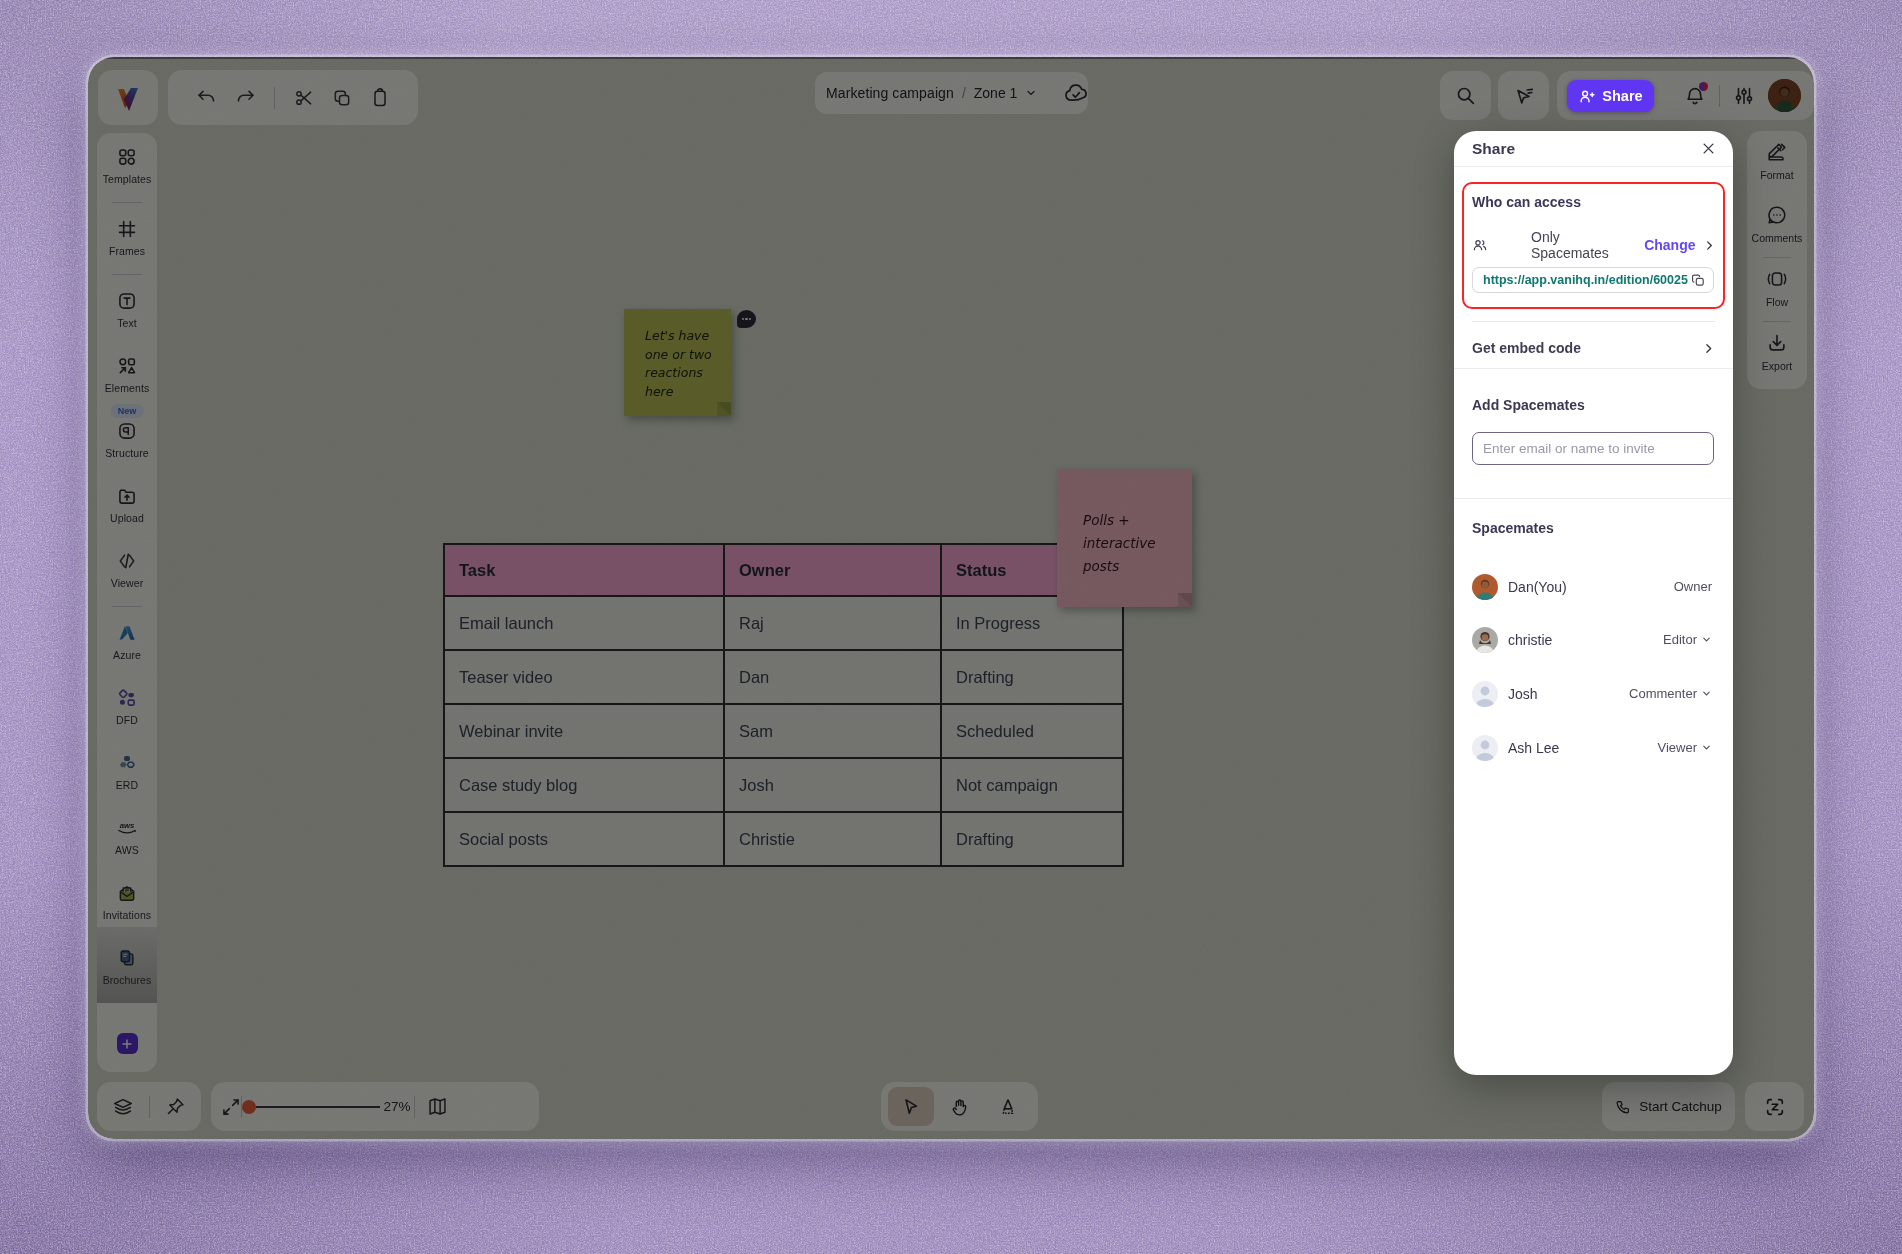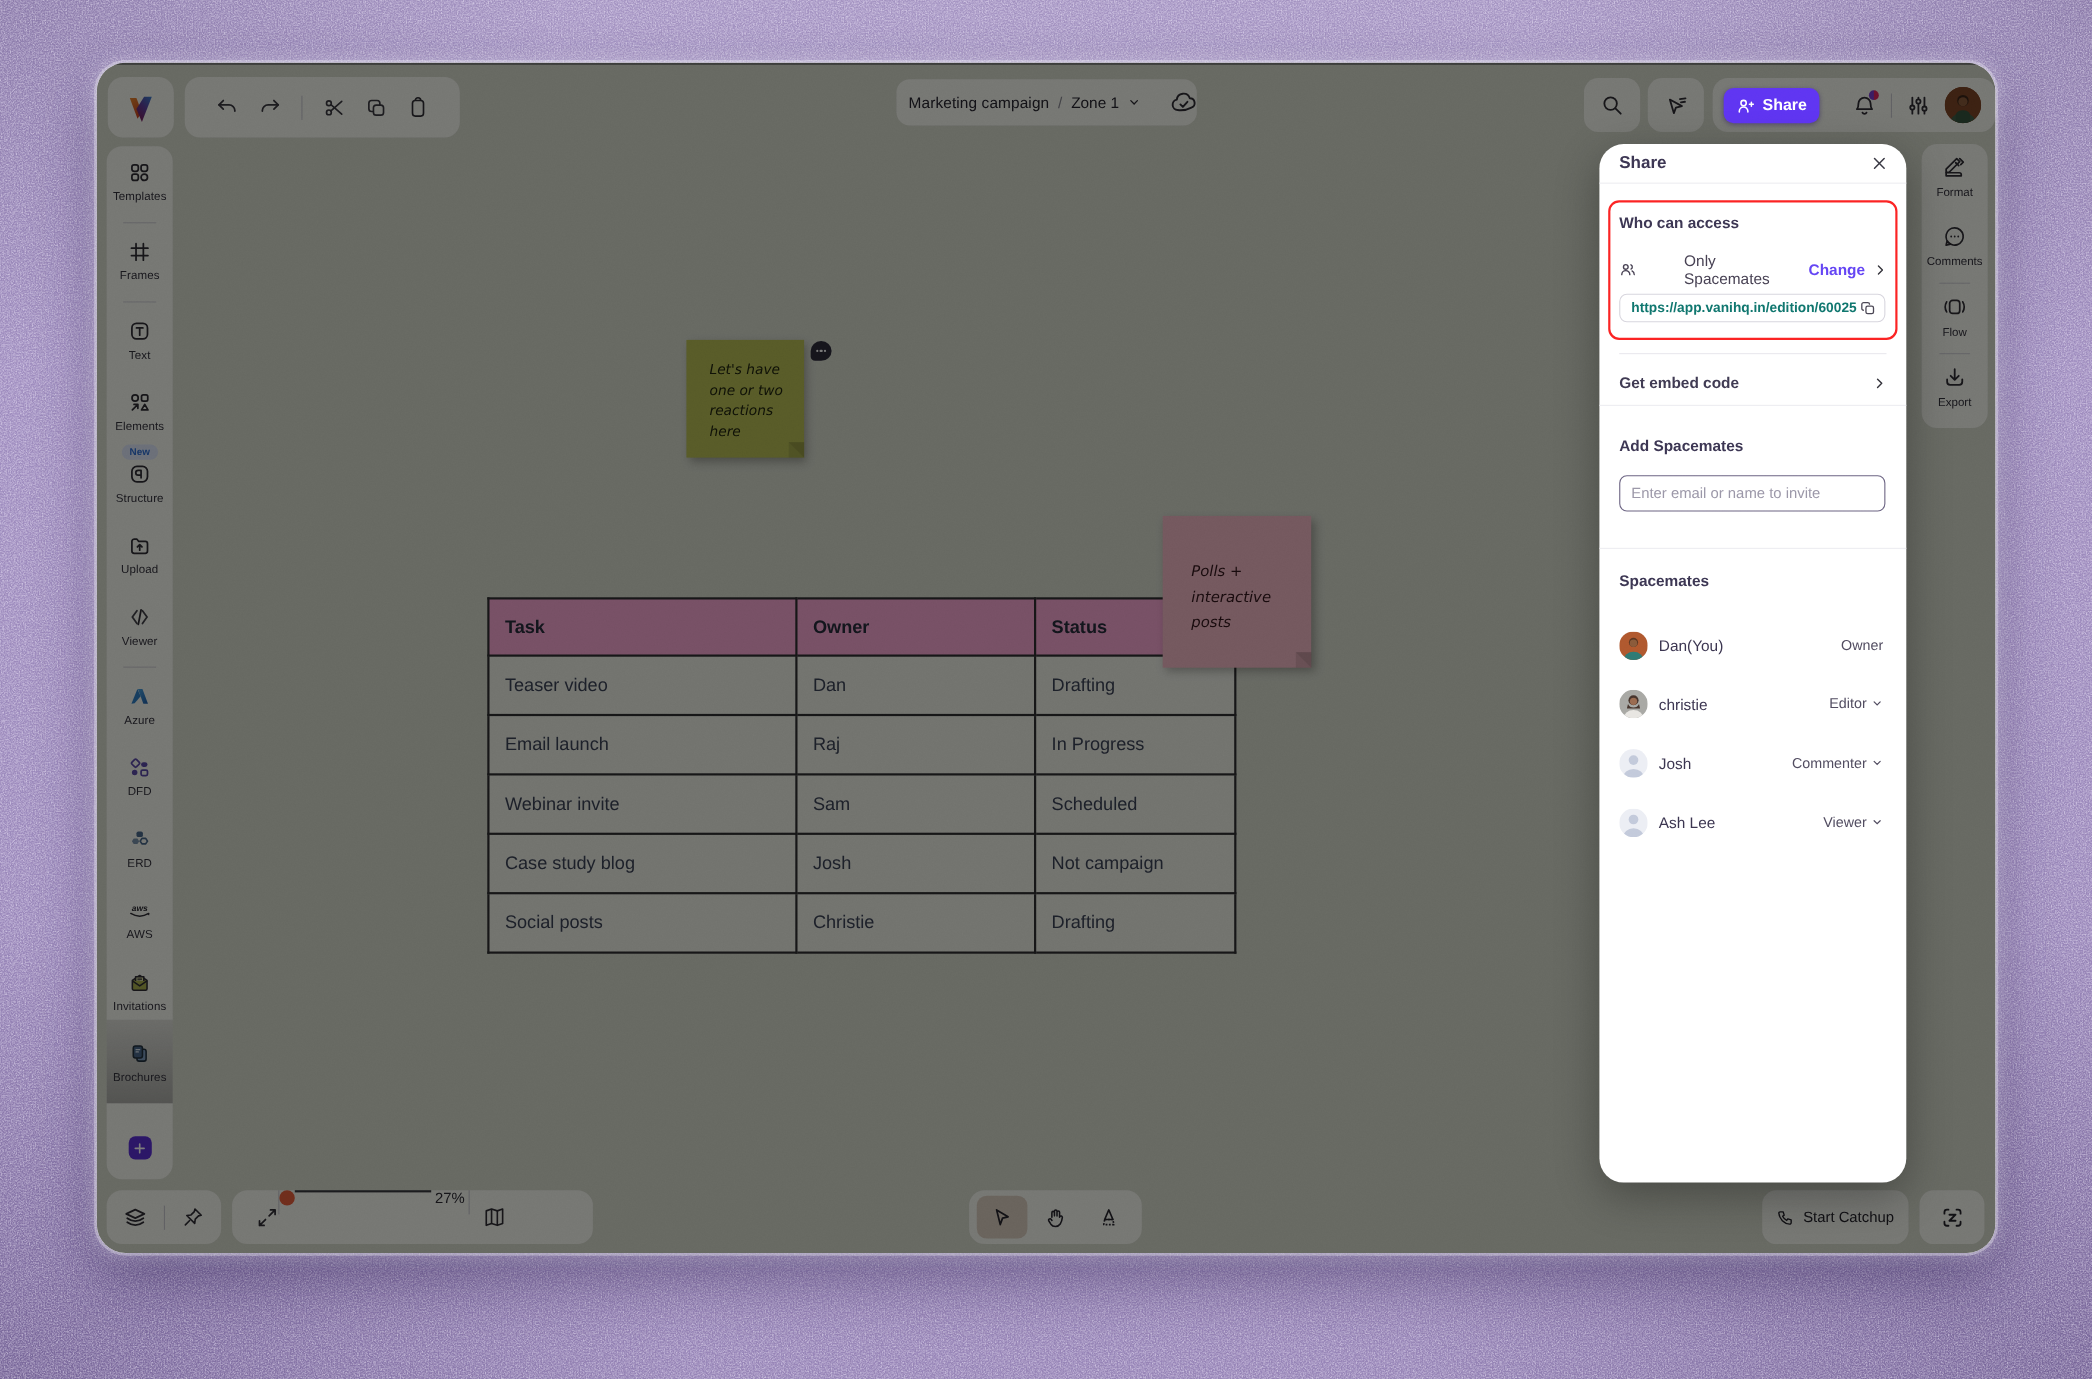--- a/index.html
+++ b/index.html
@@ -87,21 +87,21 @@
   .sticky-pink .txt { padding:40px 0 0 26px; font-size:13.5px; line-height:23px; color:#33161c; }
   .sticky::after { content:""; position:absolute; right:0; bottom:0; width:0; height:0;
     border-style:solid; border-width:0 14px 14px 0; border-color:transparent rgba(0,0,0,0.18) rgba(0,0,0,0.10) transparent; }
 
   .cmt-bubble { position:absolute; left:649px; top:253px; width:19px; height:18px; background:#2c2a3a;
     border-radius:50% 50% 50% 4px; display:flex; align-items:center; justify-content:center; gap:1.5px; }
   .cmt-bubble i { width:2.2px; height:2.2px; border-radius:50%; background:#fff; }
 
   
   .bl-bar1 { left:9px; top:1025px; width:104px; height:49px; display:flex; align-items:center; justify-content:space-evenly; }
-  .bl-bar2 { left:123px; top:1025px; width:328px; height:49px; display:flex; padding:0 22px; }
+  .bl-bar2 { left:123px; top:1025px; width:328px; height:49px; display:flex; align-items:center; padding:0 10px; }
   .zoom-dot { width:14px; height:14px; border-radius:50%; background:#e85f3c; }
   .zoom-track { width:124px; height:2px; background:#3a3a40; }
   .zoom-val { font-size:13.5px; color:#2c2b33; min-width:34px; text-align:center; }
   .bc-tools { left:793px; top:1025px; width:157px; height:49px; display:flex; align-items:center; justify-content:space-evenly; padding:0 5px; }
   .tool-slot { width:46px; height:39px; border-radius:9px; display:flex; align-items:center; justify-content:center; }
   .tool-active { background:#dccfc0; }
   .catchup-btn { left:1514px; top:1025px; width:133px; height:49px; border-radius:13px; display:flex; align-items:center; justify-content:center; gap:8px;
     font-size:13.5px; color:#232229; }
   .z-btn { left:1657px; top:1025px; width:59px; height:49px; border-radius:13px; display:flex; align-items:center; justify-content:center; }
 
@@ -157,28 +157,28 @@
 <div class="window">
 
   <table class="board-table">
     <tbody>
         <tr>
       <th class="col-task">Task</th>
       <th class="col-owner">Owner</th>
       <th class="col-status">Status</th>
     </tr>
     <tr>
+      <td>Email launch</td>
+      <td>Raj</td>
+      <td>In Progress</td>
+    </tr>
+    <tr>
       <td>Teaser video</td>
       <td>Dan</td>
       <td>Drafting</td>
-    </tr>
-    <tr>
-      <td>Email launch</td>
-      <td>Raj</td>
-      <td>In Progress</td>
     </tr>
     <tr>
       <td>Webinar invite</td>
       <td>Sam</td>
       <td>Scheduled</td>
     </tr>
     <tr>
       <td>Case study blog</td>
       <td>Josh</td>
       <td>Not campaign</td>

